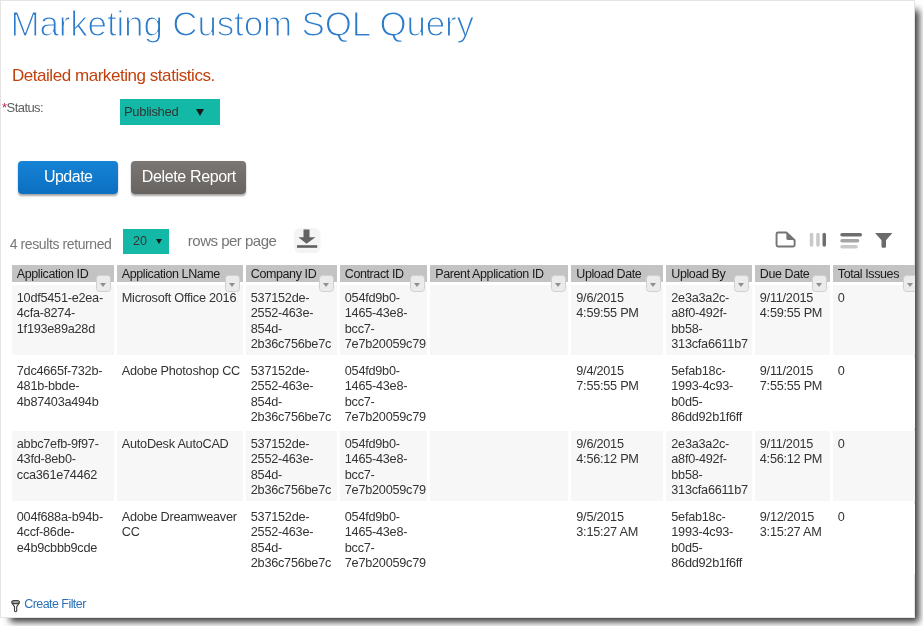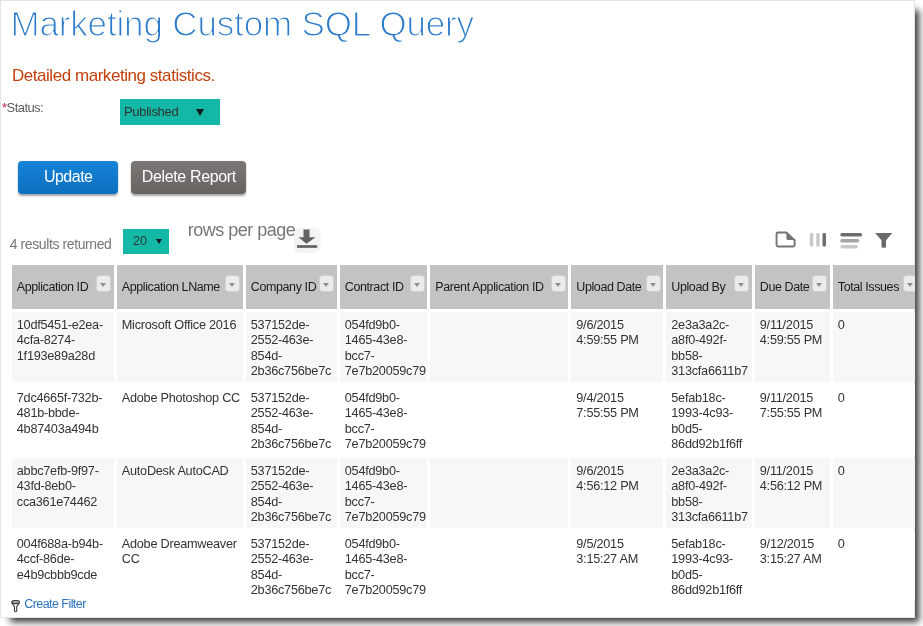--- a/index.html
+++ b/index.html
@@ -25,27 +25,27 @@
 .btn {
   position:absolute; top:161px; height:32.7px; border-radius:4px;
   color:#fff; font-size:16px; text-align:center; line-height:32px;
   box-shadow:0 1.5px 2px rgba(0,0,0,0.35);
 }
 #btn-update { left:18px; width:100.4px; background:linear-gradient(#1583d6,#0c6fc0); letter-spacing:-0.5px; }
 #btn-delete { left:131.4px; width:114.9px; background:linear-gradient(#7b7774,#676360); letter-spacing:-0.35px; }
 #results { position:absolute; left:9.7px; top:236px; font-size:14px; color:#767676; letter-spacing:-0.4px; }
 #sel-rows { left:123.1px; top:228.5px; width:46px; height:25px; line-height:25px; padding-left:10px; font-size:12.5px; }
 #sel-rows .arr { right:7px; top:10px; border-left-width:3.3px; border-right-width:3.3px; border-top-width:5.8px; }
-#rpp { position:absolute; left:187.8px; top:220px; font-size:18px; color:#767676; letter-spacing:-0.5px; }
+#rpp { position:absolute; left:187.8px; top:232px; font-size:15px; color:#767676; letter-spacing:-0.5px; }
 #dl { position:absolute; left:294px; top:227.8px; }
 #icons { position:absolute; left:774px; top:231px; }
 #tablewrap { position:absolute; left:0px; top:262.4px; width:915px; overflow:hidden; }
 table { border-collapse:separate; border-spacing:3px; table-layout:fixed; width:915px; margin-left:8.8px; }
 th {
-  background:#c3c3c3; height:44px; font-weight:normal; font-size:12.5px; color:#1b1b1b;
+  background:#c3c3c3; height:17px; font-weight:normal; font-size:12.5px; color:#1b1b1b;
   letter-spacing:-0.4px;
   text-align:left; padding:0 18px 0 5px; position:relative; vertical-align:middle;
   white-space:nowrap; overflow:visible;
 }
 th .hb {
   position:absolute; right:2.5px; top:9.5px; width:15px; height:17px;
   background:#ebebeb; border:1px solid #d0d0d0; border-radius:3.5px;
 }
 th .hb:after {
   content:""; position:absolute; left:50%; top:7px; margin-left:-3.5px;

